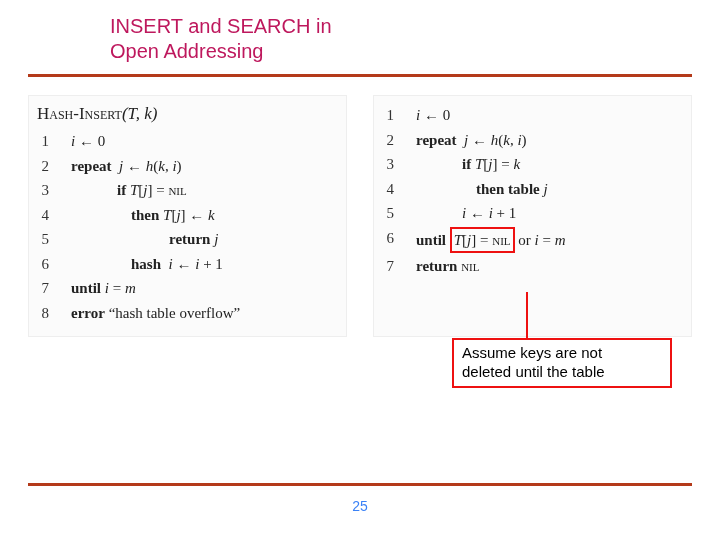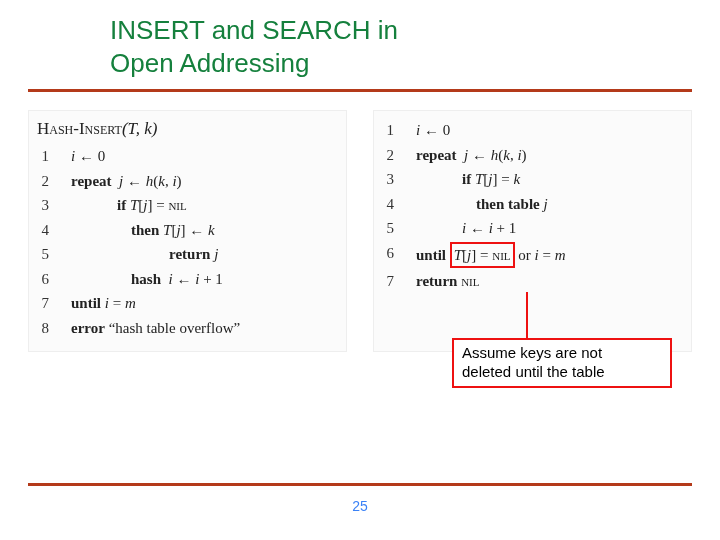--- a/index.html
+++ b/index.html
@@ -5,25 +5,25 @@
   * { margin: 0; padding: 0; box-sizing: border-box; }
   body {
     width: 720px;
     height: 540px;
     background: #fff;
     font-family: Arial, Helvetica, sans-serif;
     position: relative;
     overflow: hidden;
   }
   .title {
-    font-size: 26px;
+    font-size: 20px;
     font-weight: 400;
     padding: 14px 0 10px 110px;
     line-height: 1.25;
-    color: #15803d;
+    color: #be185d;
   }
   .title-rule {
     margin: 0 28px 0 28px;
     border: none;
     border-top: 3px solid #b43a1a;
   }
   .content {
     display: flex;
     padding: 18px 28px 0 28px;
     gap: 26px;

